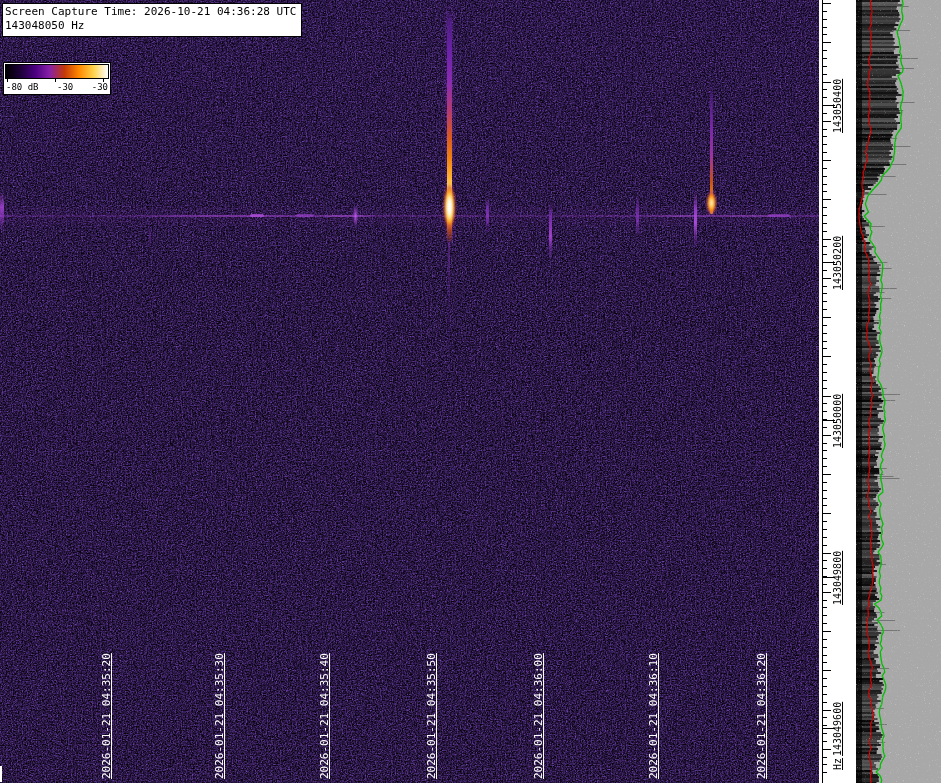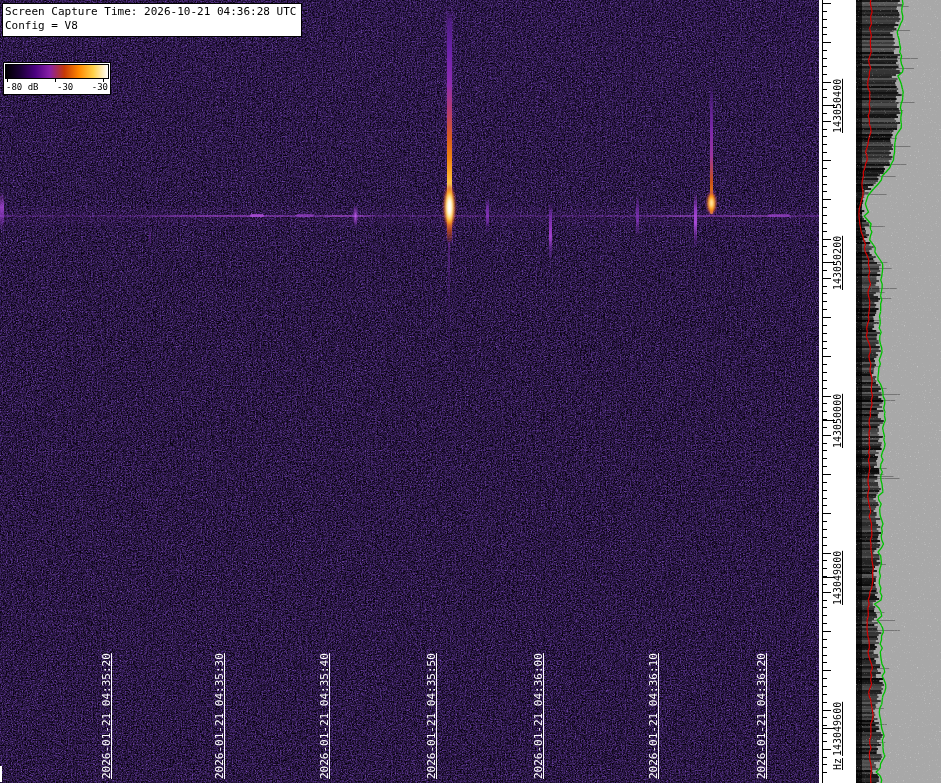--- a/index.html
+++ b/index.html
@@ -151,21 +151,21 @@
         <span class="tlabel" style="left: 318px; top: 779px; position: absolute;">2026-01-21 04:35:40</span>
         <span class="tlabel" style="left: 425px; top: 779px; position: absolute;">2026-01-21 04:35:50</span>
         <span class="tlabel" style="left: 532px; top: 779px; position: absolute;">2026-01-21 04:36:00</span>
         <span class="tlabel" style="left: 647px; top: 779px; position: absolute;">2026-01-21 04:36:10</span>
         <span class="tlabel" style="left: 755px; top: 779px; position: absolute;">2026-01-21 04:36:20</span>
       </div>
   </div>
 
   <div class="info-box">
     <div>Screen Capture Time: 2026-10-21 04:36:28 UTC</div>
-    <div>Config = V8</div>
+    <div>143048050 Hz</div>
   </div>
 
   <div class="legend">
     <div class="legend-bar" id="legend-bar" style="background: linear-gradient(90deg, rgb(0, 0, 0), rgb(28, 0, 56), rgb(74, 0, 128), rgb(136, 32, 168), rgb(196, 56, 8), rgb(255, 136, 0), rgb(255, 210, 74), rgb(255, 255, 255));"></div>
     <div class="legend-ticks">
       <i style="left:2px"></i>
         <i style="left:50px"></i>
         <i style="left:98px"></i>
     </div>
     <div class="legend-labels">

